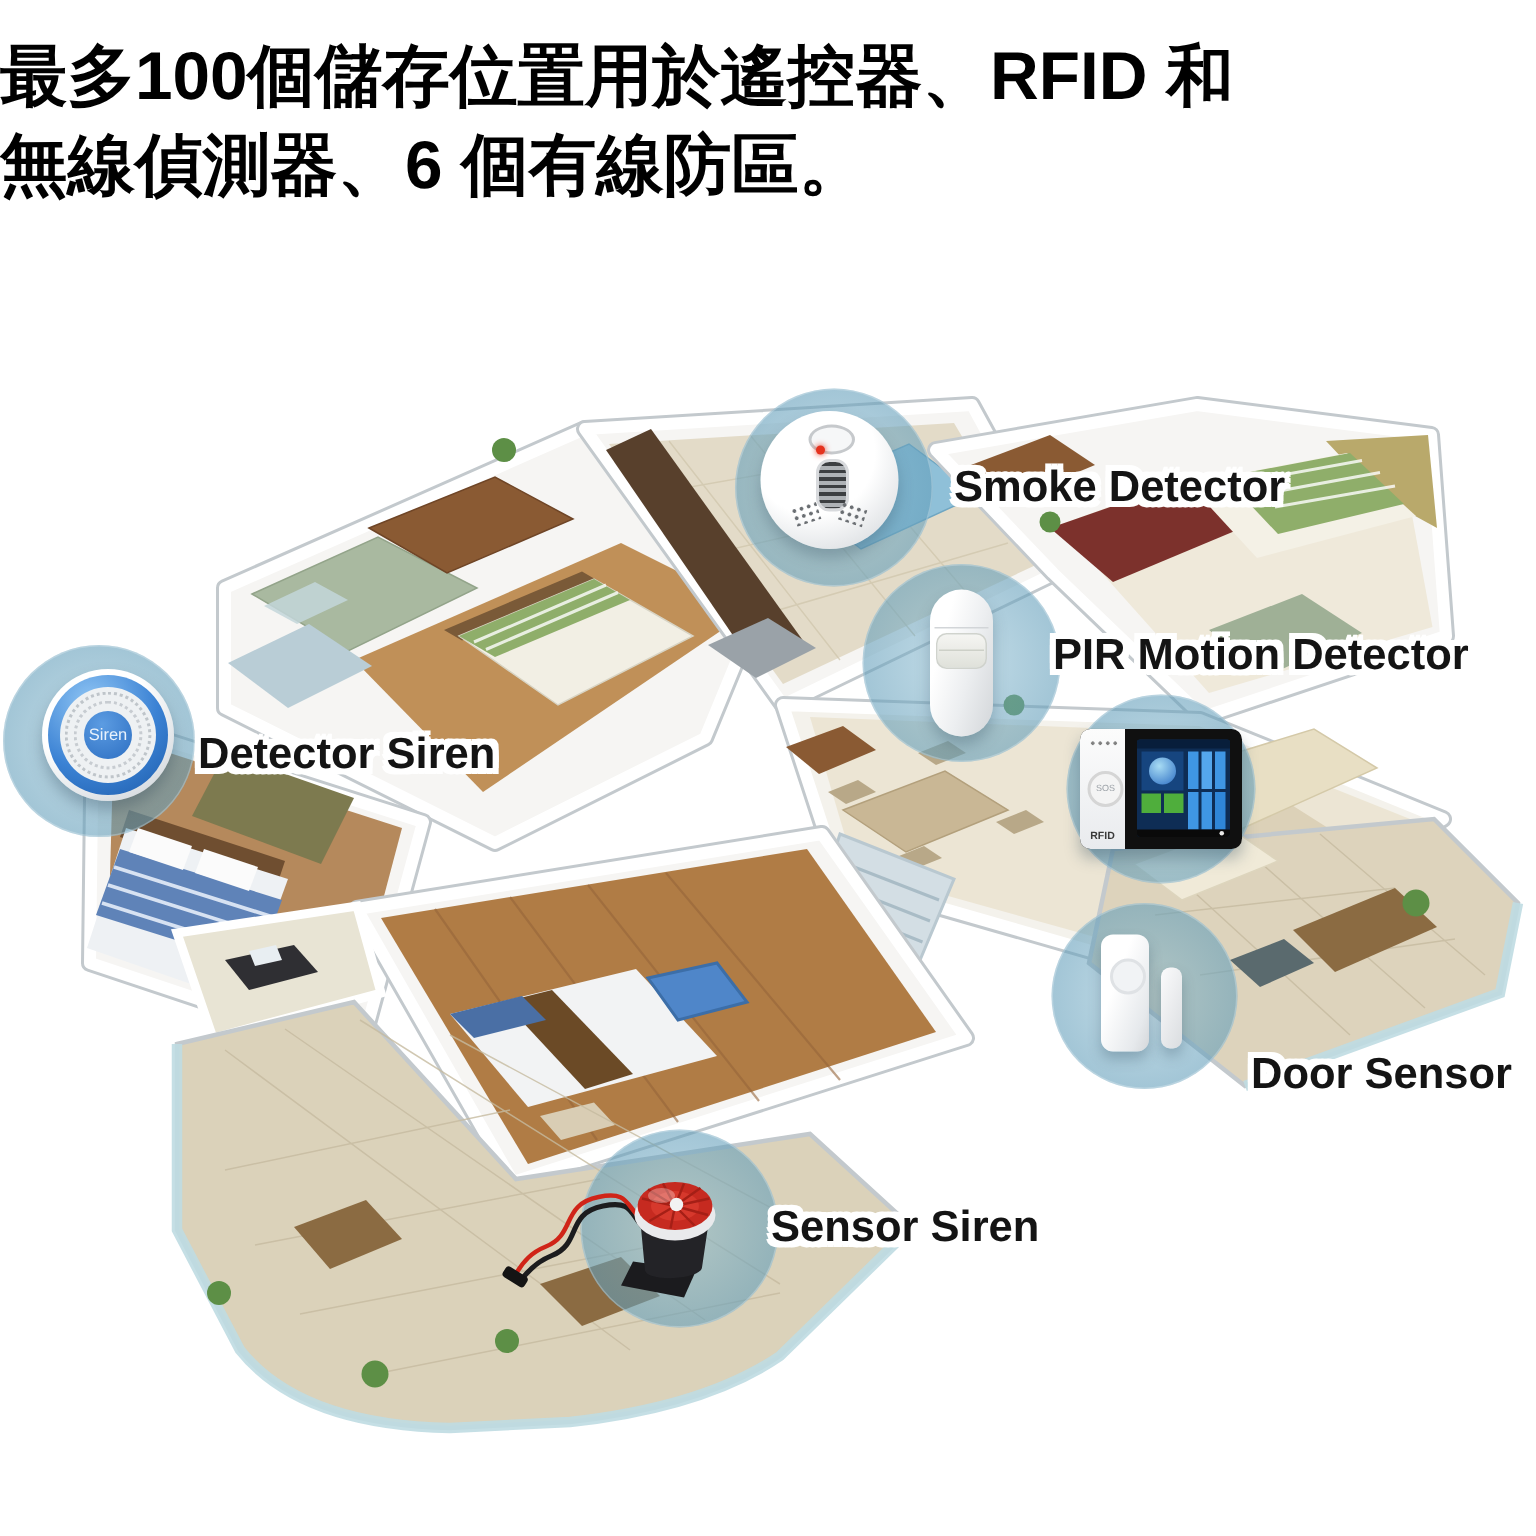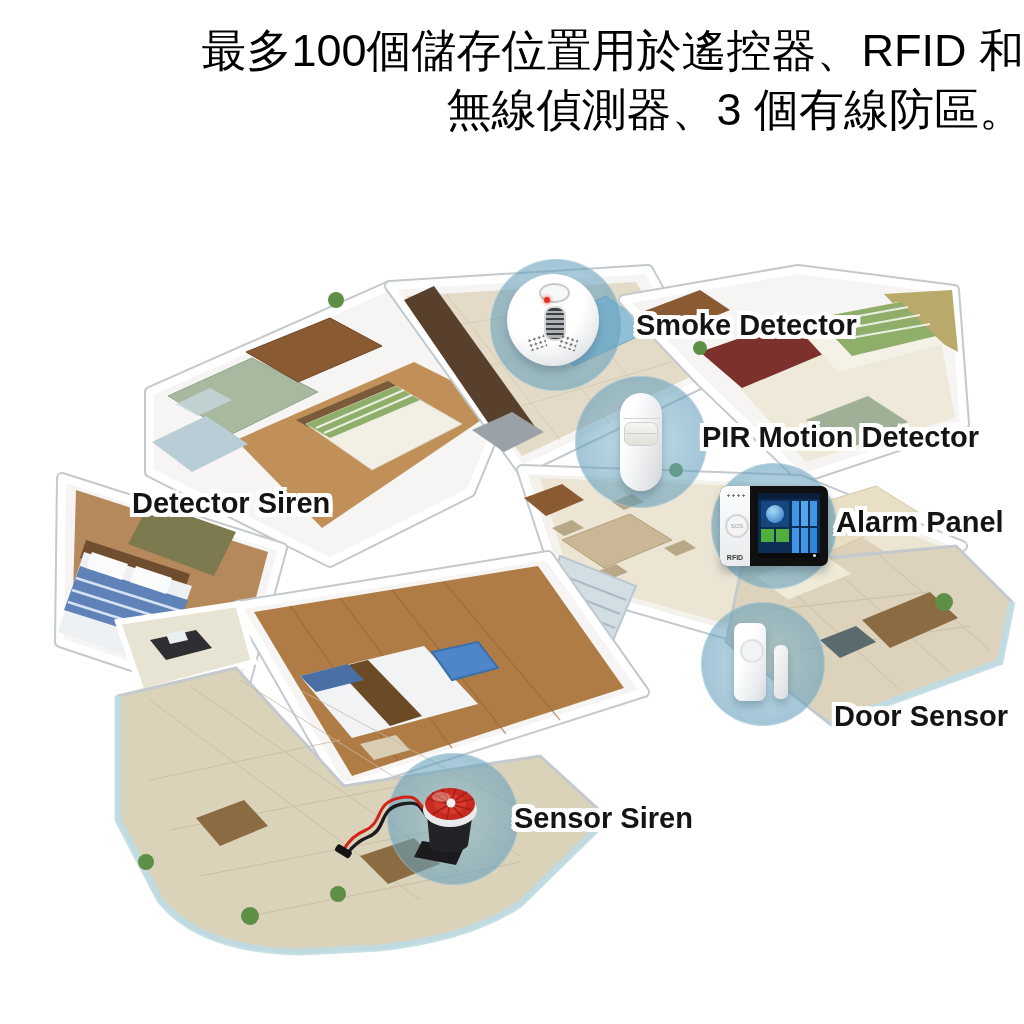--- a/index.html
+++ b/index.html
@@ -1,20 +1,20 @@
 <!DOCTYPE html>
 <html><head>
 <meta charset="utf-8">
 <style>
   html,body{margin:0;padding:0;background:#fff;}
   .stage{position:relative;width:1024px;height:1024px;background:#ffffff;overflow:hidden;
          font-family:"Liberation Sans",sans-serif;}
   
-  .headline{position:absolute;top:22px;left:0;right:0;text-align:right;
-            font-size:45px;font-weight:400;color:#000;line-height:1.3;letter-spacing:0px;}
+  .headline{position:absolute;top:22px;left:0;right:0;text-align:left;
+            font-size:45px;font-weight:700;color:#000;line-height:1.3;letter-spacing:0px;}
   
   .footnote{position:absolute;right:14px;top:954px;font-size:26px;font-weight:700;color:#000;}
   
   .house{position:absolute;left:0;top:0;width:1024px;height:1024px;}
   
   .bubble{position:absolute;border-radius:50%;
           background:radial-gradient(circle,rgba(133,186,209,.48) 0%,rgba(99,158,186,.60) 72%,rgba(88,146,174,.72) 100%);
           box-shadow:0 0 0 1px rgba(255,255,255,.25) inset;}
   
   .callout-label{position:absolute;white-space:nowrap;font-size:29px;font-weight:700;color:#141414;
@@ -78,21 +78,21 @@
   .ds-mag{right:0;top:22px;width:14px;height:54px;border-radius:6px;
           background:linear-gradient(110deg,#fbfbfc,#dadde0);box-shadow:0 5px 9px rgba(40,70,90,.3);}
 </style>
 </head>
 <body>
 
 <div class="stage">
 
   <div class="headline">
     <div>最多100個儲存位置用於遙控器、RFID 和</div>
-    <div>無線偵測器、3 個有線防區。</div>
+    <div>無線偵測器、6 個有線防區。</div>
   </div>
 
   <svg class="house" viewBox="0 0 1024 1024">
 
     <g>
       <polygon points="150,392 390,286 526,356 470,492 330,562 150,472" fill="#f6f5f3" stroke="#c3c9cd" stroke-width="12" stroke-linejoin="round"></polygon>
       <polygon points="150,392 390,286 526,356 470,492 330,562 150,472" fill="#f6f5f3" stroke="#ffffff" stroke-width="8" stroke-linejoin="round"></polygon>
       <polygon points="168,396 252,358 318,392 232,434" fill="#a9b9a0" stroke="#93a48a" stroke-width="1"></polygon>
       <polygon points="176,404 210,388 232,400 198,416" fill="#c3d6d9" opacity="0.85"></polygon>
       <polygon points="246,352 330,318 382,346 298,382" fill="#8a5a33" stroke="#6f4526" stroke-width="1"></polygon>
@@ -248,20 +248,32 @@
             <div class="ap-tile"></div>
           </div>
           <div class="abs ap-nav">
             <div class="abs ap-navdot"></div>
           </div>
         </div>
       </div>
     </div>
   </div>
 
+  <div class="bubble" style="left:2px;top:430px;width:128px;height:128px;">
+    <div class="dev ws" style="left:26px;top:16px;">
+      <div class="abs ws-outer"></div>
+      <div class="abs ws-blue"></div>
+      <div class="abs ws-ring"></div>
+      <div class="abs ws-dots1"></div>
+      <div class="abs ws-dots2"></div>
+      <div class="abs ws-center">
+        <span>Siren</span>
+      </div>
+    </div>
+  </div>
 
   <div class="bubble" style="left:701px;top:602px;width:124px;height:124px;">
     <div class="dev ds" style="left:33px;top:21px;">
       <div class="abs ds-main">
         <div class="abs ds-btn"></div>
       </div>
       <div class="abs ds-mag"></div>
     </div>
   </div>
 
@@ -275,18 +287,17 @@
     <ellipse cx="120" cy="55" rx="27" ry="17" fill="#e9eaec"></ellipse>
     <ellipse cx="120" cy="49" rx="25" ry="16" fill="#c62a20"></ellipse>
     <ellipse cx="120" cy="49" rx="16" ry="10" fill="#d6382c"></ellipse>
     <path d="M120,49 L98,44 M120,49 L102,38 M120,49 L112,34 M120,49 L126,34 M120,49 L137,37 M120,49 L143,44 M120,49 L142,55 M120,49 L133,62 M120,49 L117,64 M120,49 L103,59" stroke="#a51f16" stroke-width="1.6"></path>
     <circle cx="121" cy="48" r="4.5" fill="#f2f2f2"></circle>
     <ellipse cx="111" cy="42" rx="9" ry="5" fill="#ffffff" opacity="0.3"></ellipse>
   </svg>
 
   <div class="callout-label" style="left:702px;top:421px;">PIR Motion Detector</div>
   <div class="callout-label" style="left:636px;top:309px;">Smoke Detector</div>
-  <div class="callout-label" style="left:836px;top:506px;">Alarm Panel</div>
   <div class="callout-label" style="left:132px;top:487px;">Detector Siren</div>
   <div class="callout-label" style="left:834px;top:656px;margin-top:44px;">Door Sensor</div>
   <div class="callout-label" style="left:514px;top:802px;">Sensor Siren</div>
 
 </div>
 
 </body></html>

